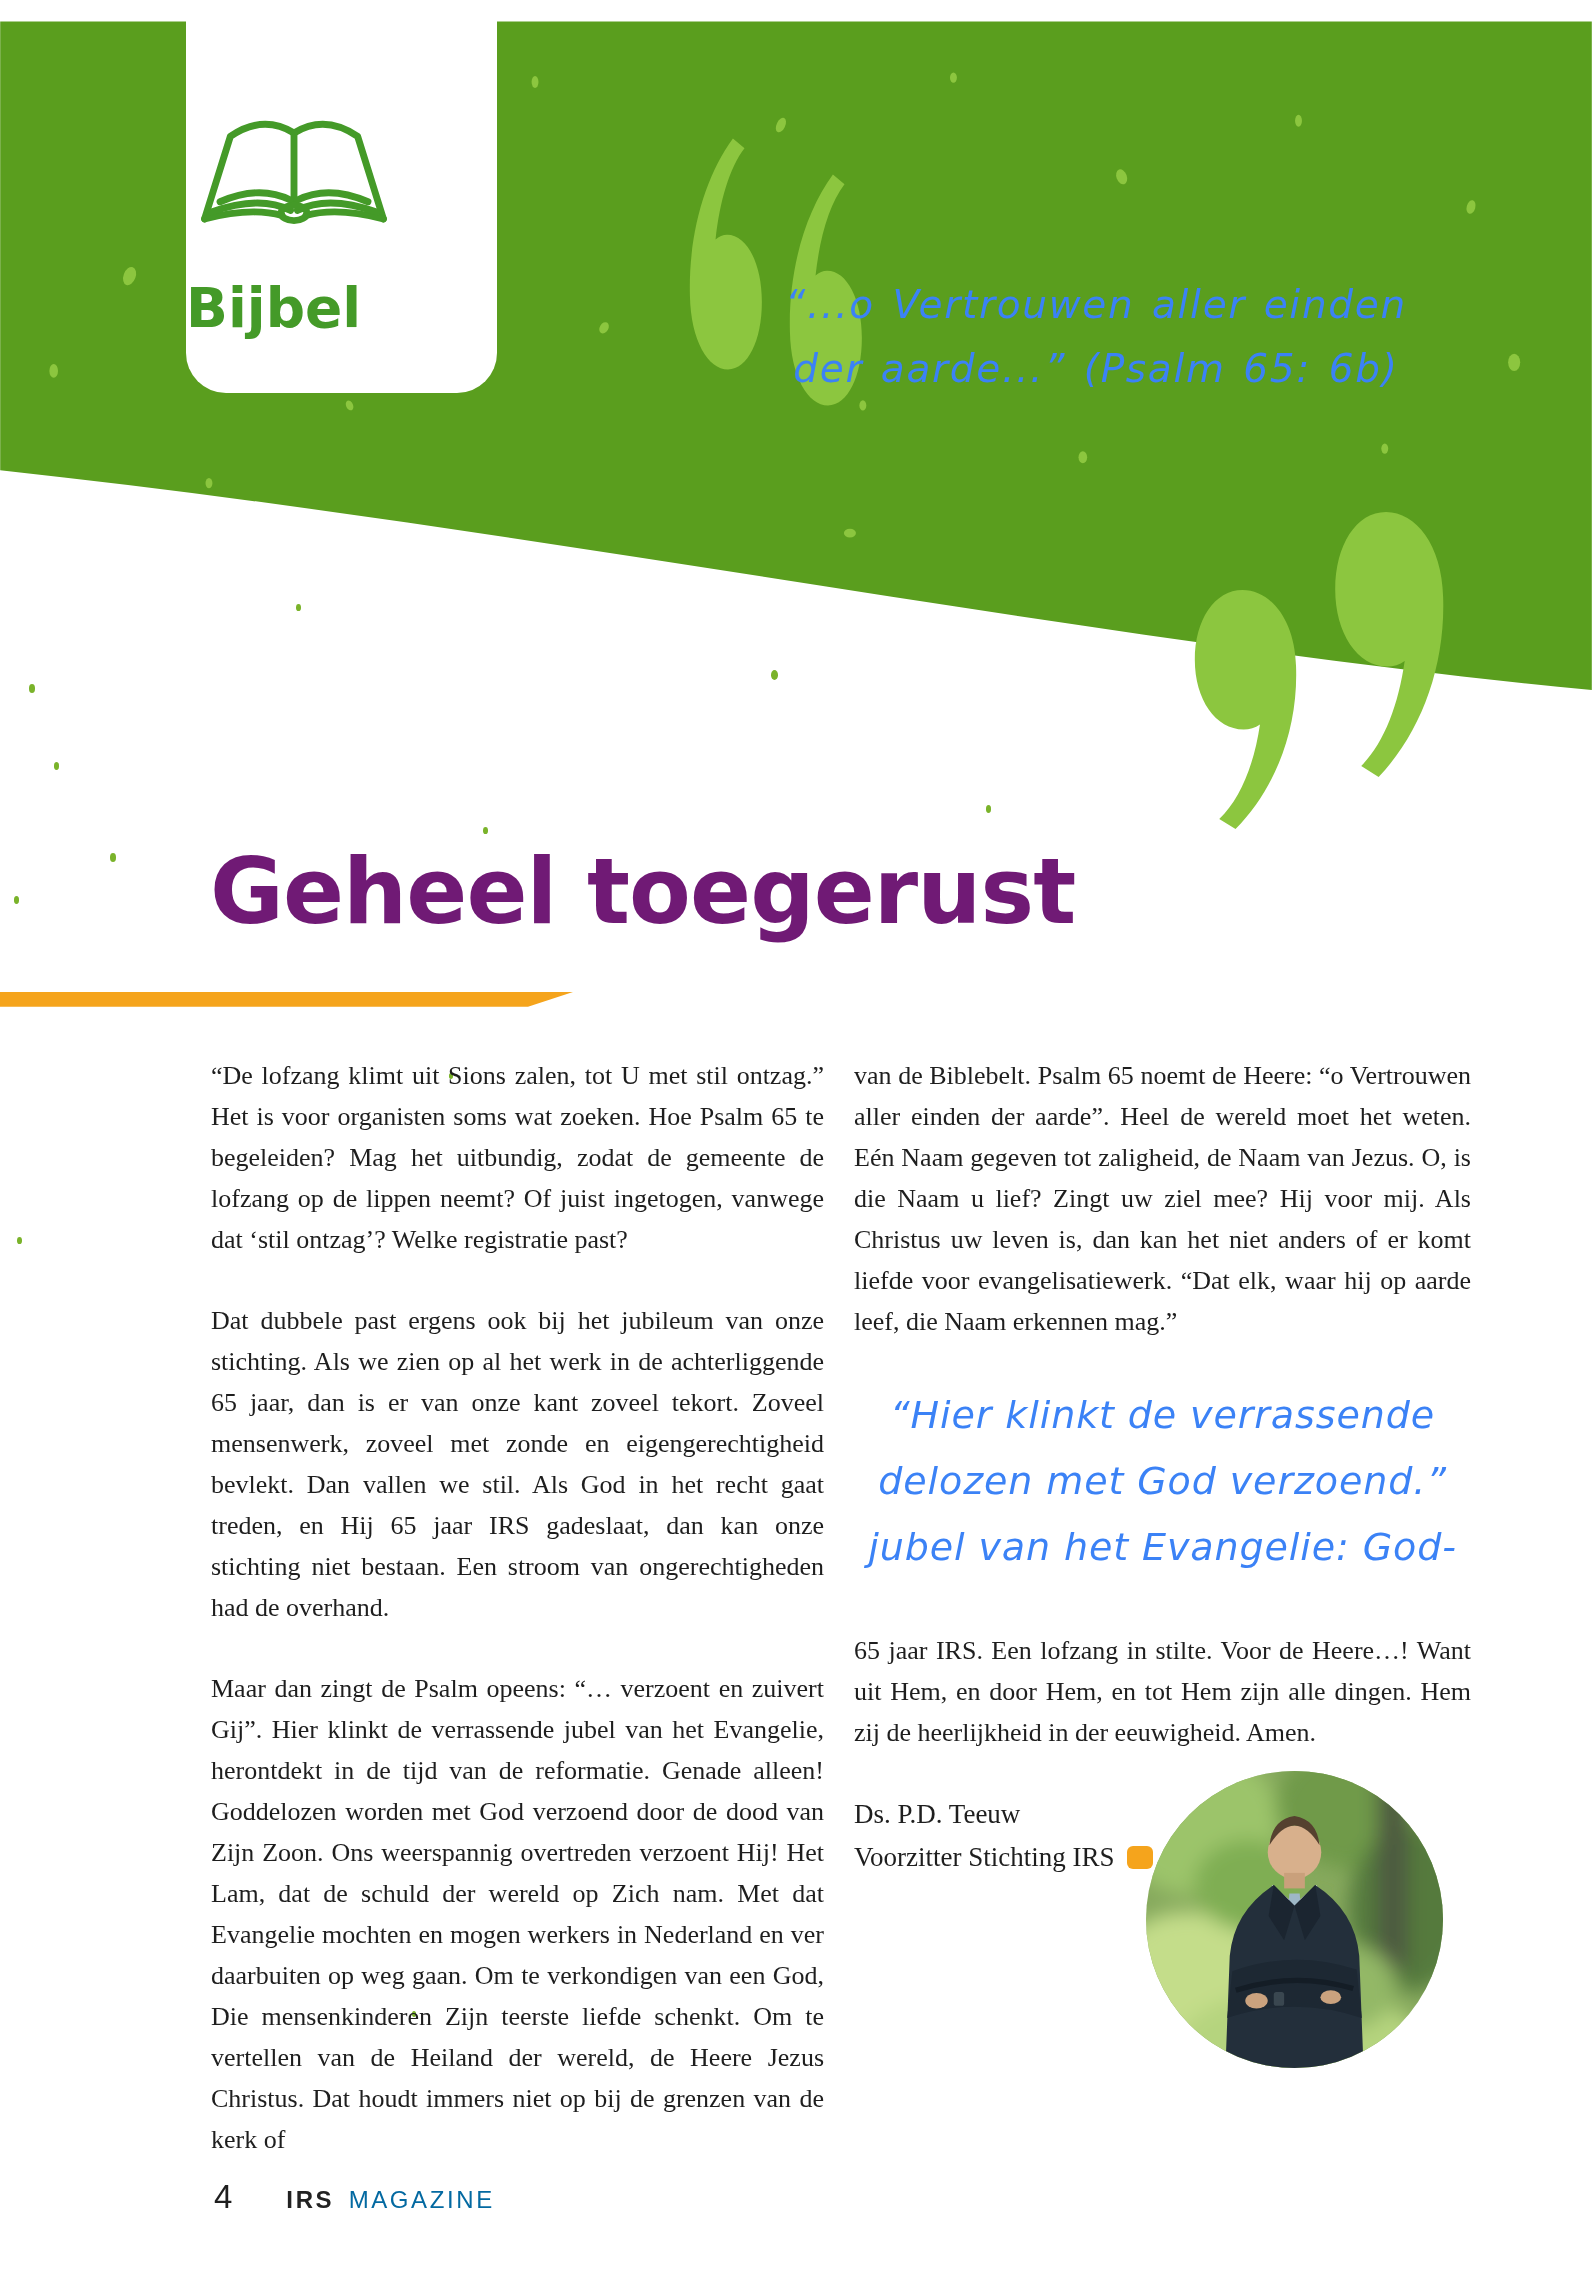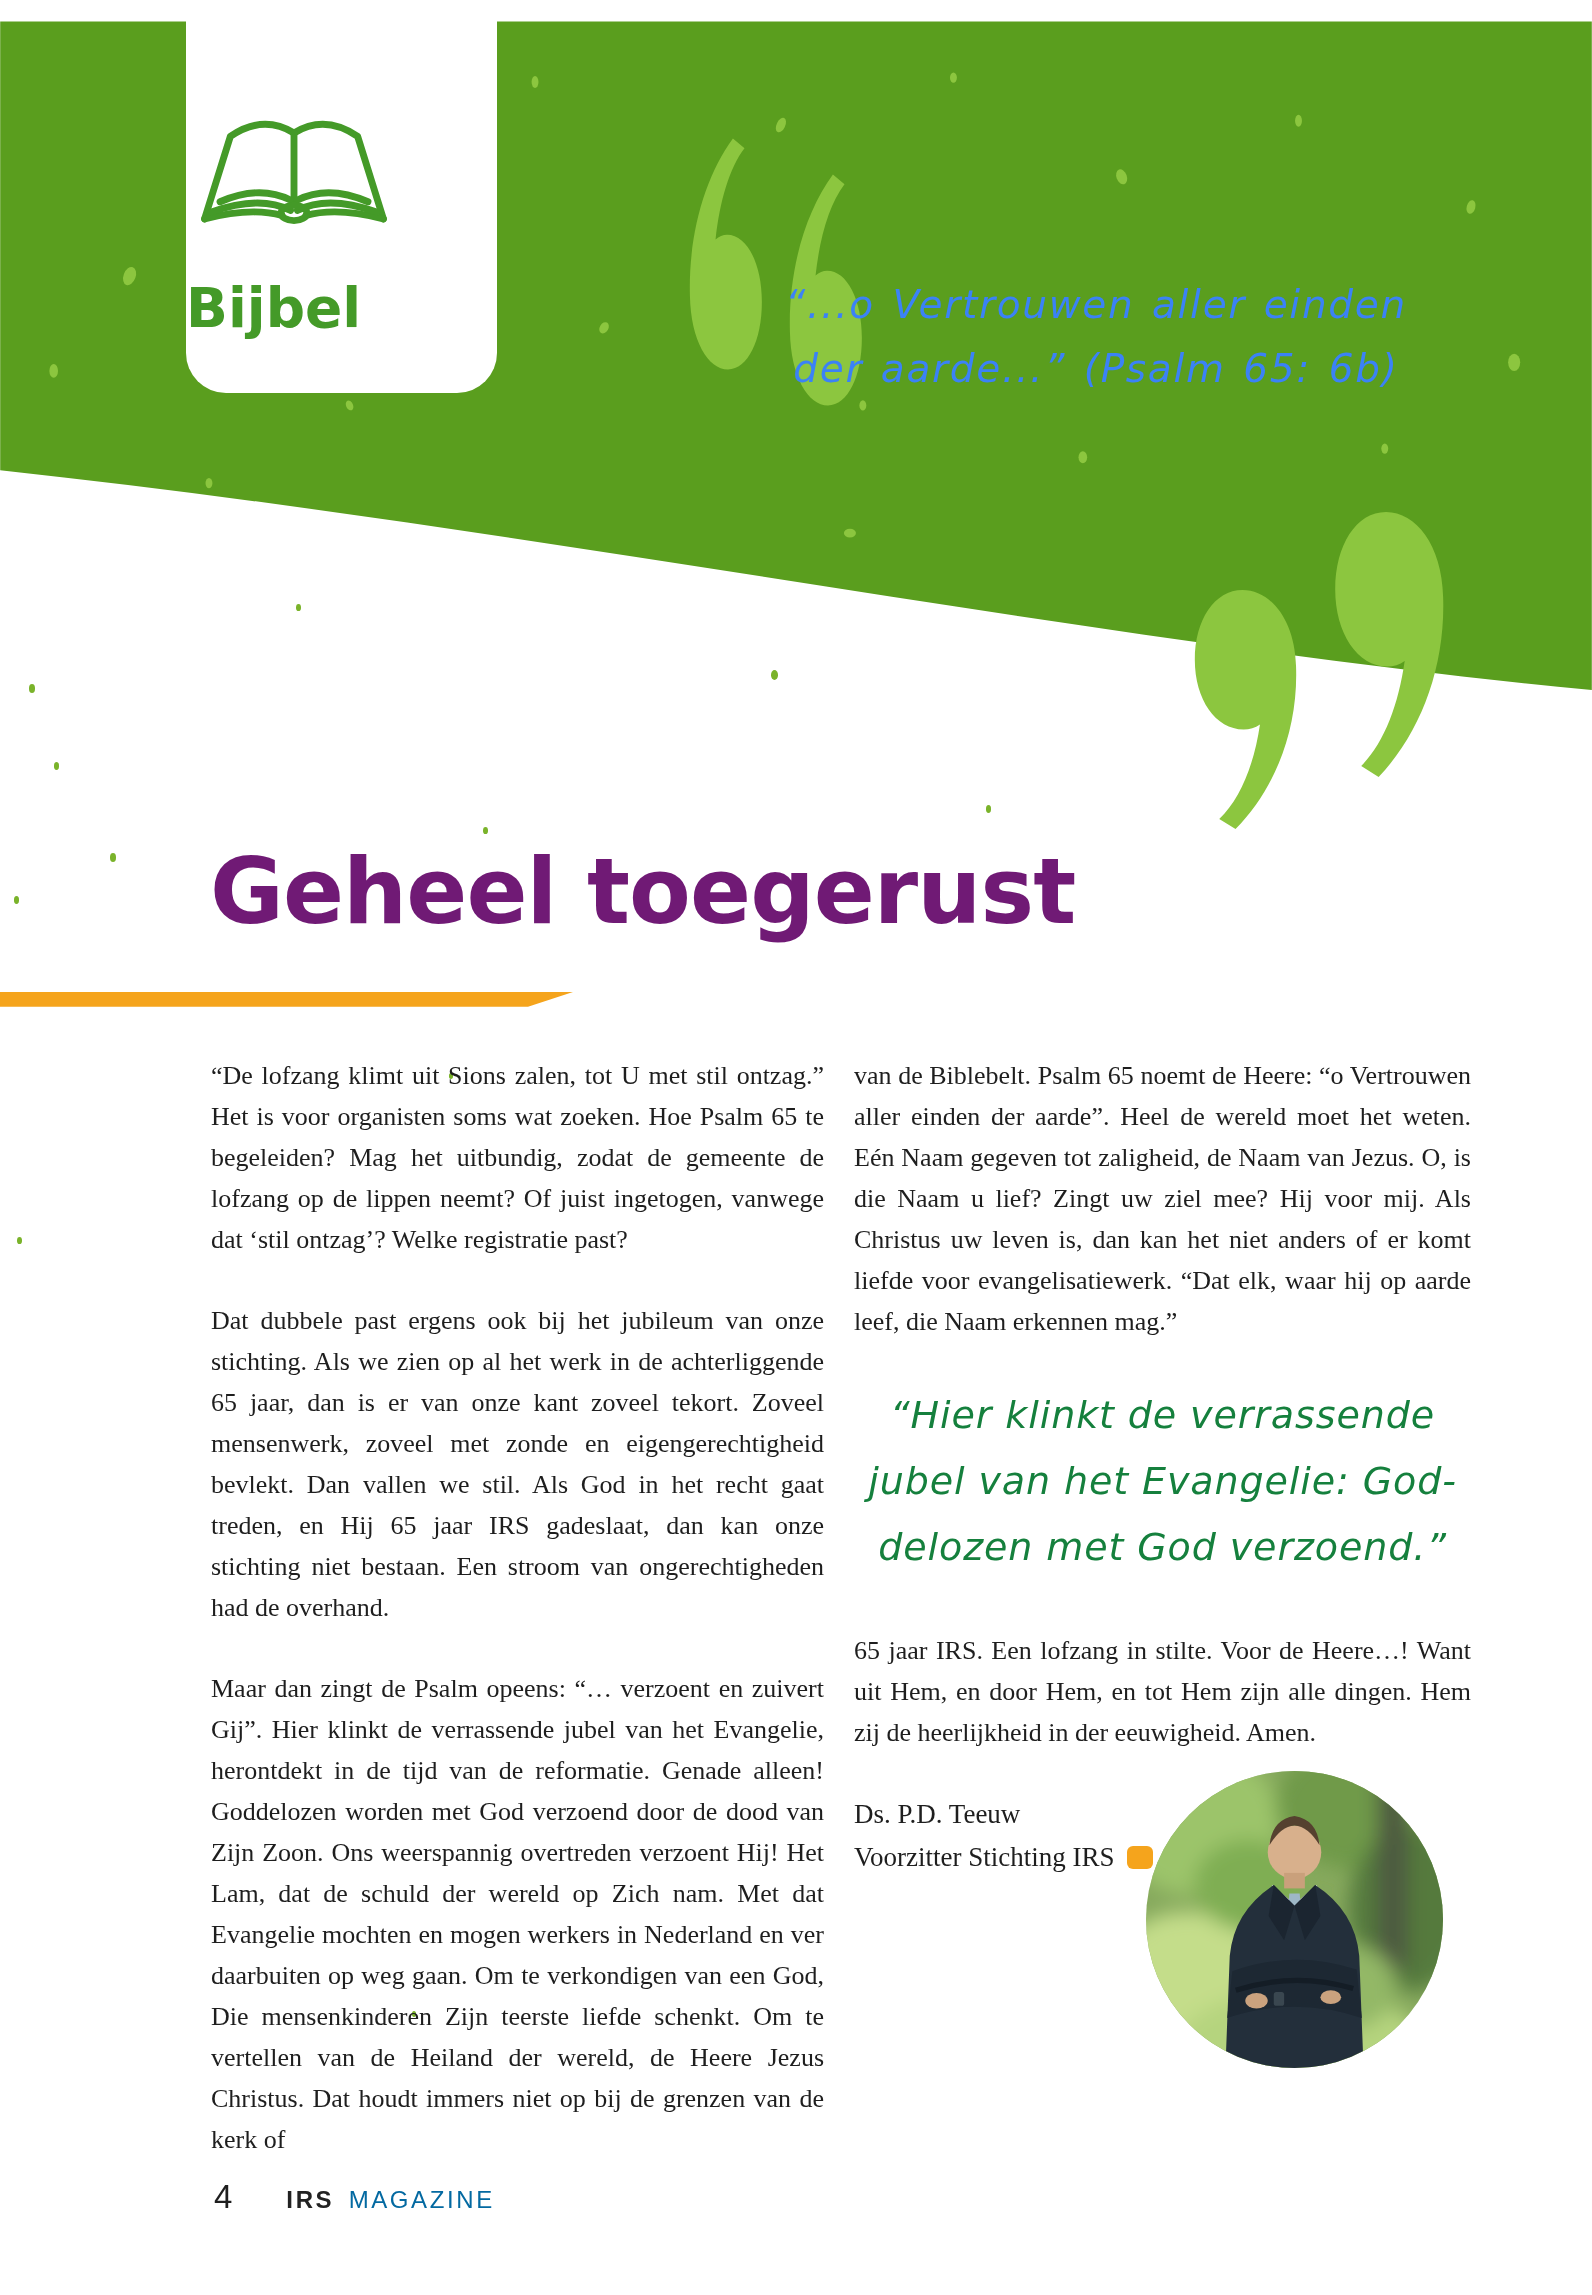--- a/index.html
+++ b/index.html
@@ -50,21 +50,21 @@
     position:absolute; top:1055px; z-index:2;
     font-size:26px; line-height:41px; color:#1e1e1e;
     text-align:justify;
   }
   .col-left  { left:211px; width:613px; }
   .col-right { left:854px; width:617px; }
   .col p { margin:0 0 40px 0; }
   .pull-quote {
     margin:26px 0 50px 0;
     font-family:"DejaVu Sans", sans-serif; font-style:italic; font-weight:500;
-    font-size:38px; line-height:66px; color:#15803d;
+    font-size:38px; line-height:66px; color:#3b82f6;
     text-align:center; letter-spacing:0.9px;
   }
   .signature { margin-top:10.4px; line-height:43px; font-size:27px; text-align:left; }
   .sig-role-row { display:flex; align-items:center; gap:12px; }
   .sig-square {
     display:inline-block; width:26px; height:22.4px; border-radius:6px;
     background:#f5a41c; flex:0 0 auto;
   }
   
   .author-photo { position:absolute; left:1146px; top:1771px; width:297px; height:297px; z-index:3; }
@@ -165,22 +165,22 @@
   <div class="col col-left">
     <p>“De lofzang klimt uit Sions zalen, tot U met stil ontzag.” Het is voor organisten soms wat zoeken. Hoe Psalm 65 te begeleiden? Mag het uitbundig, zodat de gemeente de lofzang op de lippen neemt? Of juist ingetogen, vanwege dat ‘stil ontzag’? Welke registratie past?</p>
     <p>Dat dubbele past ergens ook bij het jubileum van onze stichting. Als we zien op al het werk in de achterliggende 65 jaar, dan is er van onze kant zoveel tekort. Zoveel mensenwerk, zoveel met zonde en eigengerechtigheid bevlekt. Dan vallen we stil. Als God in het recht gaat treden, en Hij 65 jaar IRS gadeslaat, dan kan onze stichting niet bestaan. Een stroom van ongerechtigheden had de overhand.</p>
     <p>Maar dan zingt de Psalm opeens: “… verzoent en zuivert Gij”. Hier klinkt de verrassende jubel van het Evangelie, herontdekt in de tijd van de reformatie. Genade alleen! Goddelozen worden met God verzoend door de dood van Zijn Zoon. Ons weerspannig overtreden verzoent Hij! Het Lam, dat de schuld der wereld op Zich nam. Met dat Evangelie mochten en mogen werkers in Nederland en ver daarbuiten op weg gaan. Om te verkondigen van een God, Die mensenkinderen Zijn teerste liefde schenkt. Om te vertellen van de Heiland der wereld, de Heere Jezus Christus. Dat houdt immers niet op bij de grenzen van de kerk of</p>
   </div>
 
   <div class="col col-right">
     <p>van de Biblebelt. Psalm 65 noemt de Heere: “o Vertrouwen aller einden der aarde”. Heel de wereld moet het weten. Eén Naam gegeven tot zaligheid, de Naam van Jezus. O, is die Naam u lief? Zingt uw ziel mee? Hij voor mij. Als Christus uw leven is, dan kan het niet anders of er komt liefde voor evangelisatiewerk. “Dat elk, waar hij op aarde leef, die Naam erkennen mag.”</p>
     <div class="pull-quote">
       <div>“Hier klinkt de verrassende</div>
+      <div>delozen met God verzoend.”</div>
       <div>jubel van het Evangelie: God-</div>
-      <div>delozen met God verzoend.”</div>
     </div>
     <p>65 jaar IRS. Een lofzang in stilte. Voor de Heere…! Want uit Hem, en door Hem, en tot Hem zijn alle dingen. Hem zij de heerlijkheid in der eeuwigheid. Amen.</p>
     <div class="signature">
       <div>Ds. P.D. Teeuw</div>
       <div class="sig-role-row">
         <span>Voorzitter Stichting IRS</span>
         <span class="sig-square"></span>
       </div>
     </div>
   </div>

